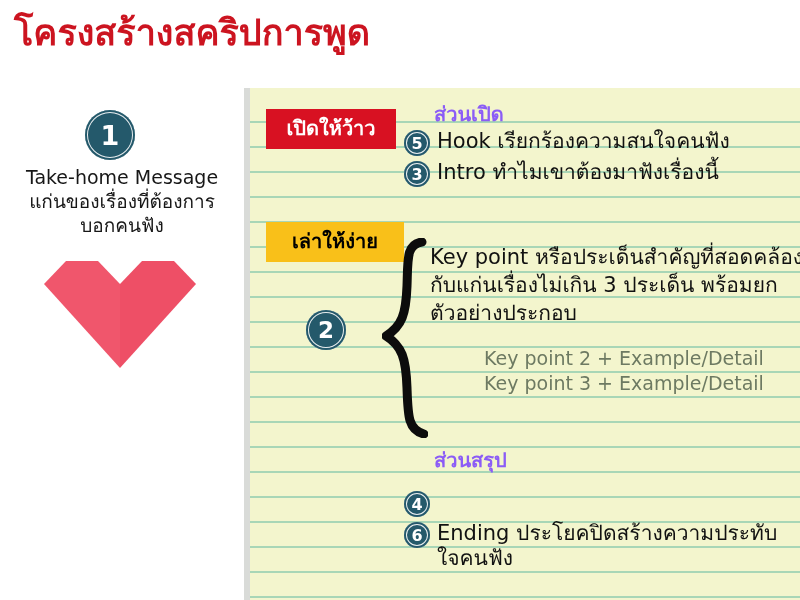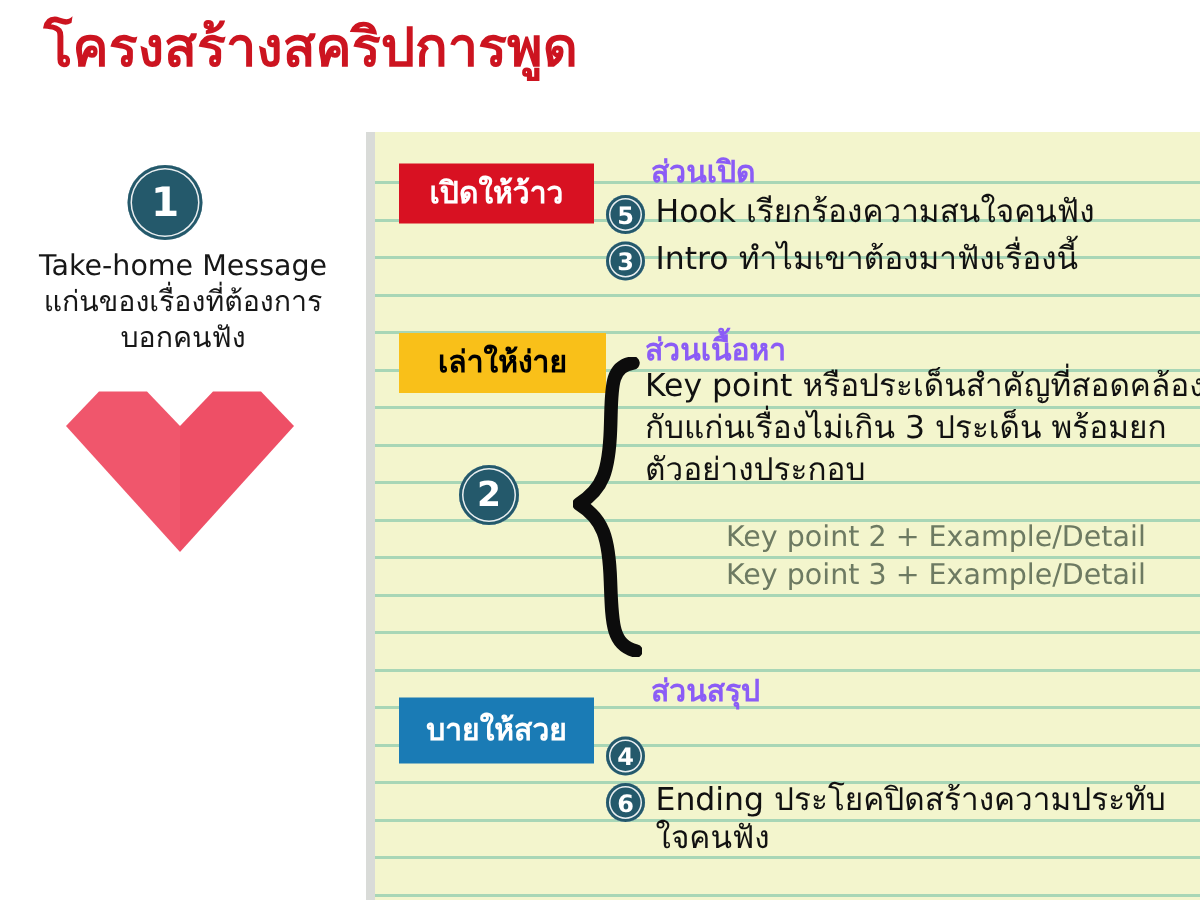--- a/index.html
+++ b/index.html
@@ -11,21 +11,21 @@
     height: 600px;
     background: #ffffff;
     font-family: "DejaVu Sans", "Liberation Sans", sans-serif;
     overflow: hidden;
     position: relative;
   }
 
   
   #slide-title {
     position: absolute;
-    left: 29px;
+    left: 14px;
     top: 12px;
     font-size: 36px;
     font-weight: bold;
     color: #cc1420;
     letter-spacing: 0px;
     line-height: 1.15;
     white-space: nowrap;
   }
 
   
@@ -256,42 +256,40 @@
       <div class="item-text">Hook  เรียกร้องความสนใจคนฟัง</div>
     </div>
 
     <div class="item-row" id="row-intro">
       <div class="badge item-badge">3</div>
       <div class="item-text">Intro  ทำไมเขาต้องมาฟังเรื่องนี้</div>
     </div>
 
     <div class="section-tag" id="tag-body">เล่าให้ง่าย</div>
 
-    <div class="section-head" id="head-body">ส่วนเนื้อหา</div>
 
     <div id="body-paragraph">
       <span class="ln">Key point หรือประเด็นสำคัญที่สอดคล้อง</span>
       <span class="ln">กับแก่นเรื่องไม่เกิน 3 ประเด็น พร้อมยก</span>
       <span class="ln">ตัวอย่างประกอบ</span>
     </div>
 
     <div class="badge" id="badge-two">2</div>
 
     <div id="brace-graphic">
       <svg width="46" height="200" viewBox="0 0 46 200" xmlns="http://www.w3.org/2000/svg">
         <path d="M40 4 C 24 6, 26 22, 25 48 C 24 76, 20 88, 4 98 C 20 108, 24 120, 25 150 C 26 178, 26 192, 42 196" fill="none" stroke="#0c0c0c" stroke-width="9" stroke-linecap="round" stroke-linejoin="round"></path>
       </svg>
     </div>
 
     <div id="keypoint-list">
       <span class="kp">Key point 2 + Example/Detail</span>
       <span class="kp">Key point 3 + Example/Detail</span>
     </div>
 
-    <div class="section-tag" id="tag-closing">บายให้สวย</div>
 
     <div class="section-head" id="head-closing">ส่วนสรุป</div>
 
     <div class="item-row" id="row-summary">
       <div class="badge item-badge">4</div>
     </div>
 
     <div class="item-row" id="row-ending">
       <div class="badge item-badge">6</div>
       <div class="item-text wrap">Ending ประโยคปิดสร้างความประทับใจคนฟัง</div>

